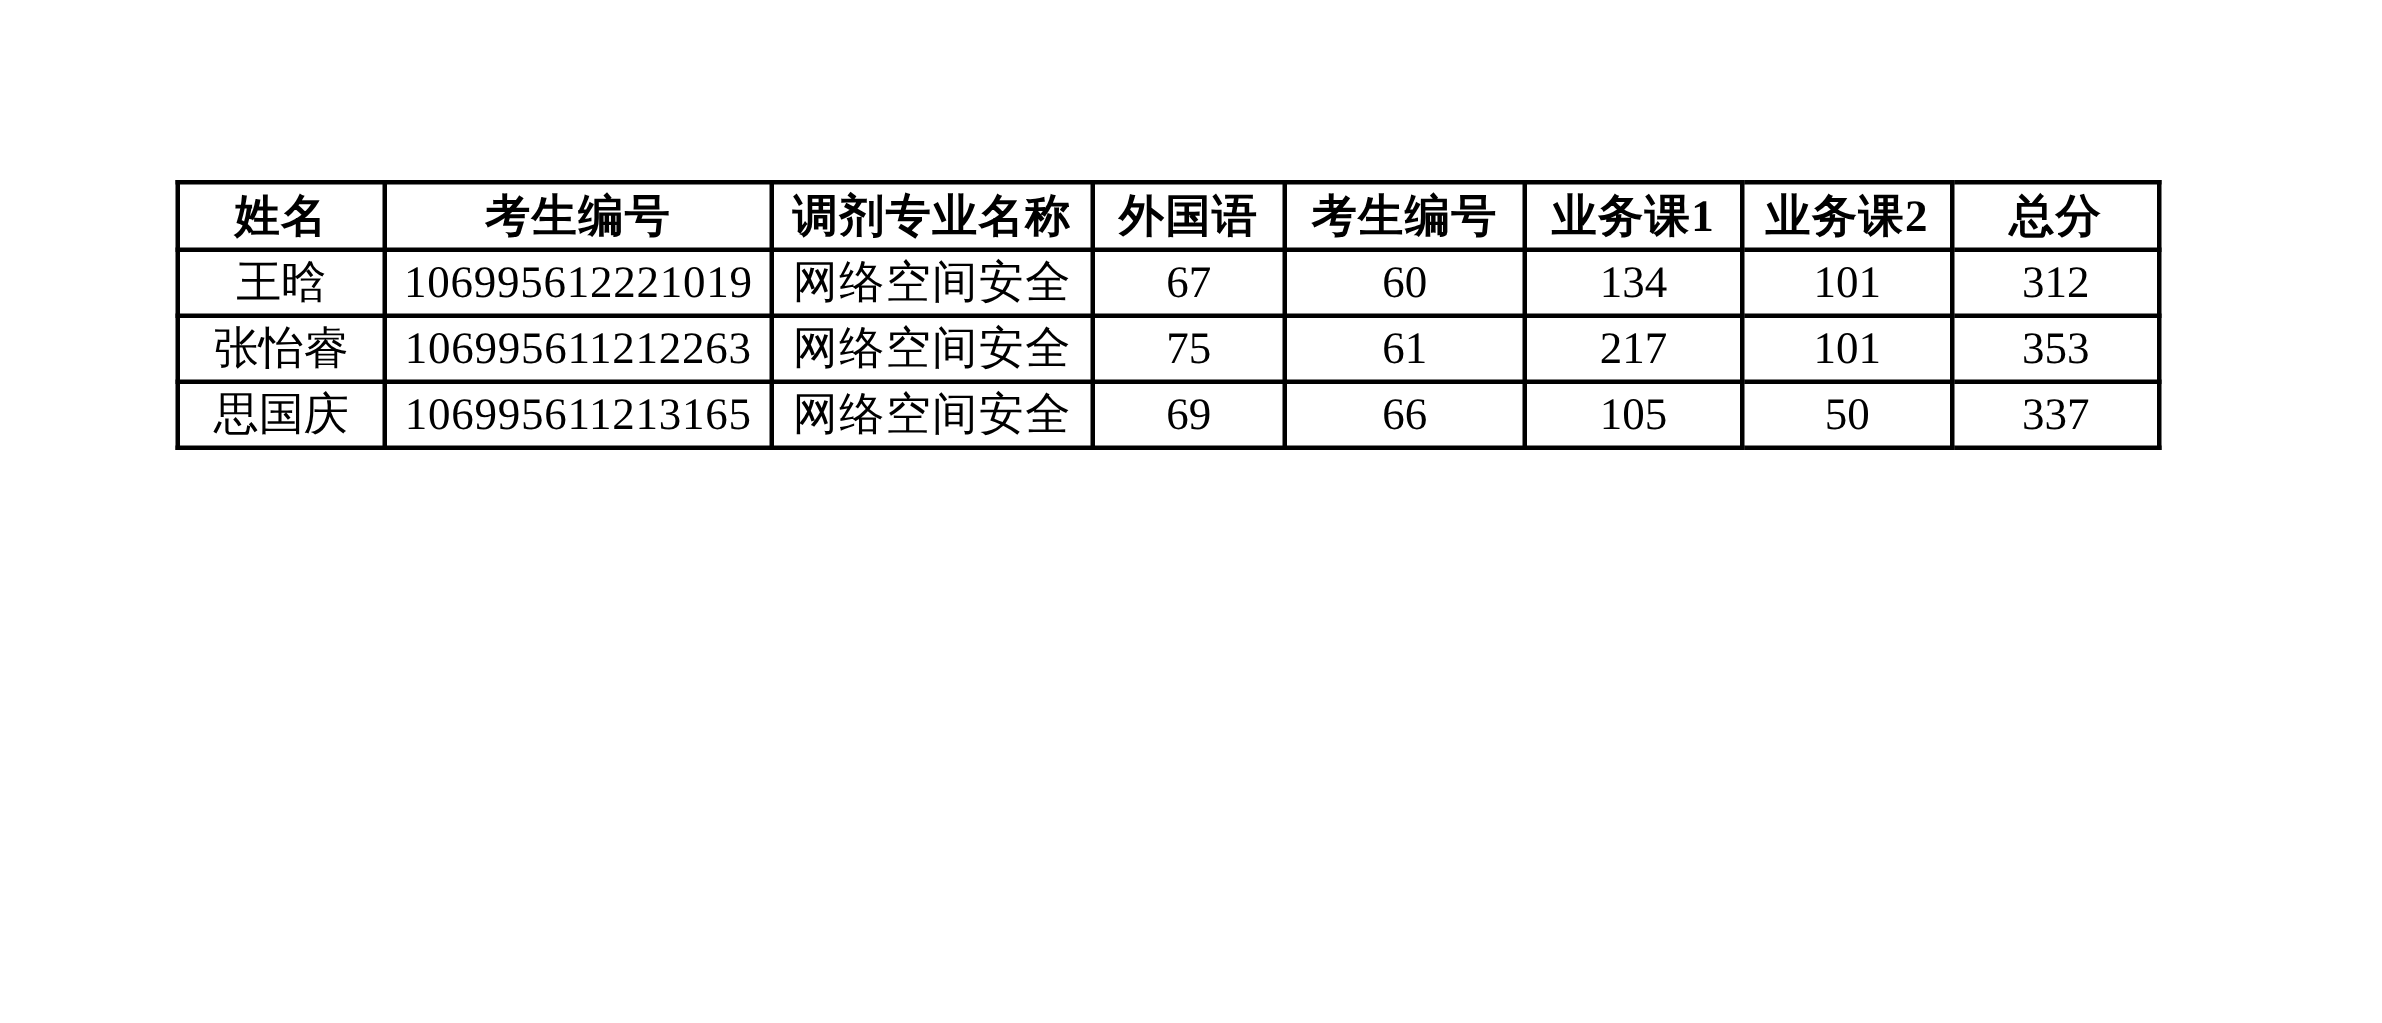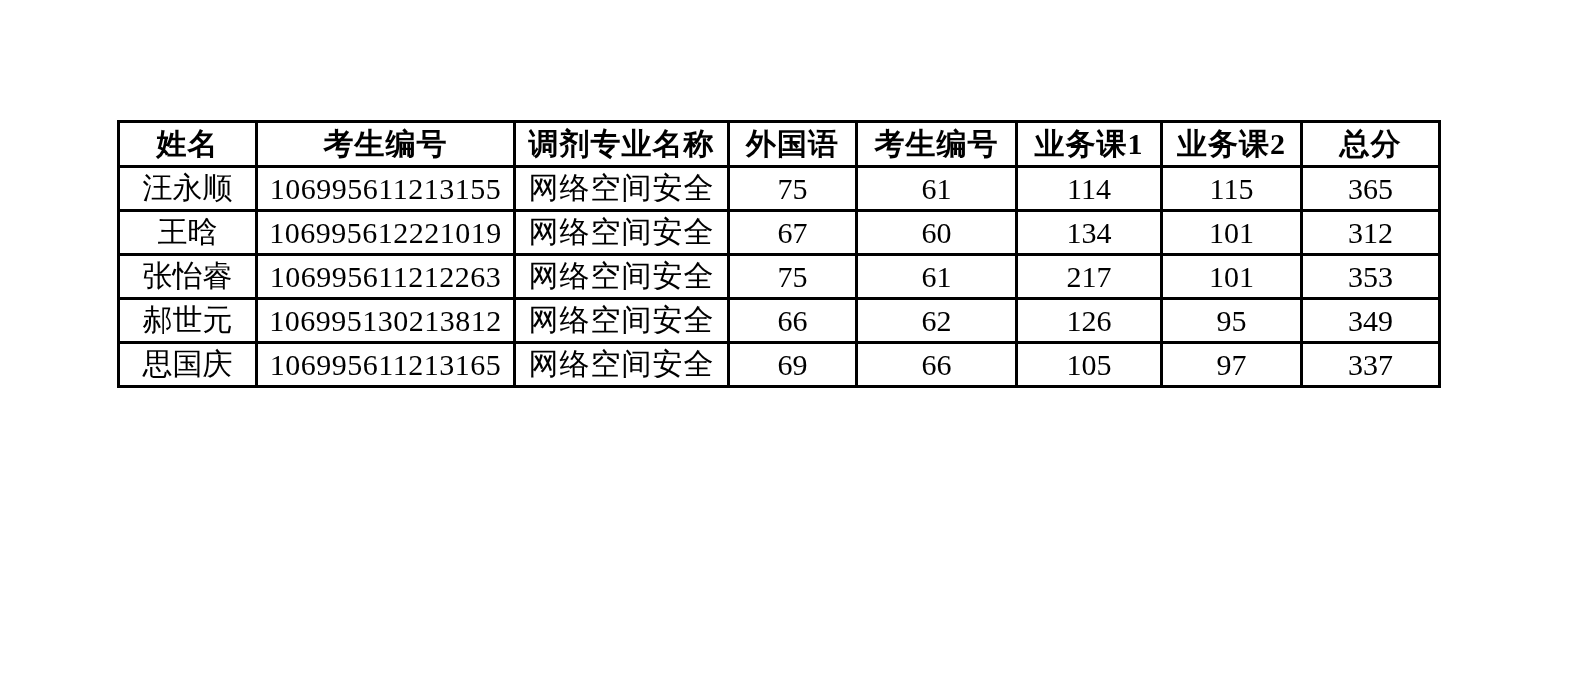--- a/index.html
+++ b/index.html
@@ -83,65 +83,45 @@
             <th>调剂专业名称</th>
             <th>外国语</th>
             <th>考生编号</th>
             <th>业务课1</th>
             <th>业务课2</th>
             <th>总分</th>
           </tr>
       </thead>
       <tbody>
           <tr>
-            <td class="cell-name">汪永顺</td>
-            <td class="cell-candidate-number">106995611213155</td>
-            <td class="cell-adjusted-major">网络空间安全</td>
-            <td class="cell-foreign-language">75</td>
-            <td class="cell-political-theory">61</td>
-            <td class="cell-course1">114</td>
-            <td class="cell-course2">115</td>
-            <td class="cell-total">365</td>
-          </tr>
-          <tr>
             <td class="cell-name">王晗</td>
             <td class="cell-candidate-number">106995612221019</td>
             <td class="cell-adjusted-major">网络空间安全</td>
             <td class="cell-foreign-language">67</td>
             <td class="cell-political-theory">60</td>
             <td class="cell-course1">134</td>
             <td class="cell-course2">101</td>
             <td class="cell-total">312</td>
           </tr>
           <tr>
             <td class="cell-name">张怡睿</td>
             <td class="cell-candidate-number">106995611212263</td>
             <td class="cell-adjusted-major">网络空间安全</td>
             <td class="cell-foreign-language">75</td>
             <td class="cell-political-theory">61</td>
             <td class="cell-course1">217</td>
             <td class="cell-course2">101</td>
             <td class="cell-total">353</td>
           </tr>
           <tr>
-            <td class="cell-name">郝世元</td>
-            <td class="cell-candidate-number">106995130213812</td>
-            <td class="cell-adjusted-major">网络空间安全</td>
-            <td class="cell-foreign-language">66</td>
-            <td class="cell-political-theory">62</td>
-            <td class="cell-course1">126</td>
-            <td class="cell-course2">95</td>
-            <td class="cell-total">349</td>
-          </tr>
-          <tr>
             <td class="cell-name">思国庆</td>
             <td class="cell-candidate-number">106995611213165</td>
             <td class="cell-adjusted-major">网络空间安全</td>
             <td class="cell-foreign-language">69</td>
             <td class="cell-political-theory">66</td>
             <td class="cell-course1">105</td>
-            <td class="cell-course2">97</td>
+            <td class="cell-course2">50</td>
             <td class="cell-total">337</td>
           </tr>
         </tbody>
     </table>
   </div>
 </div>
 
 </body></html>

